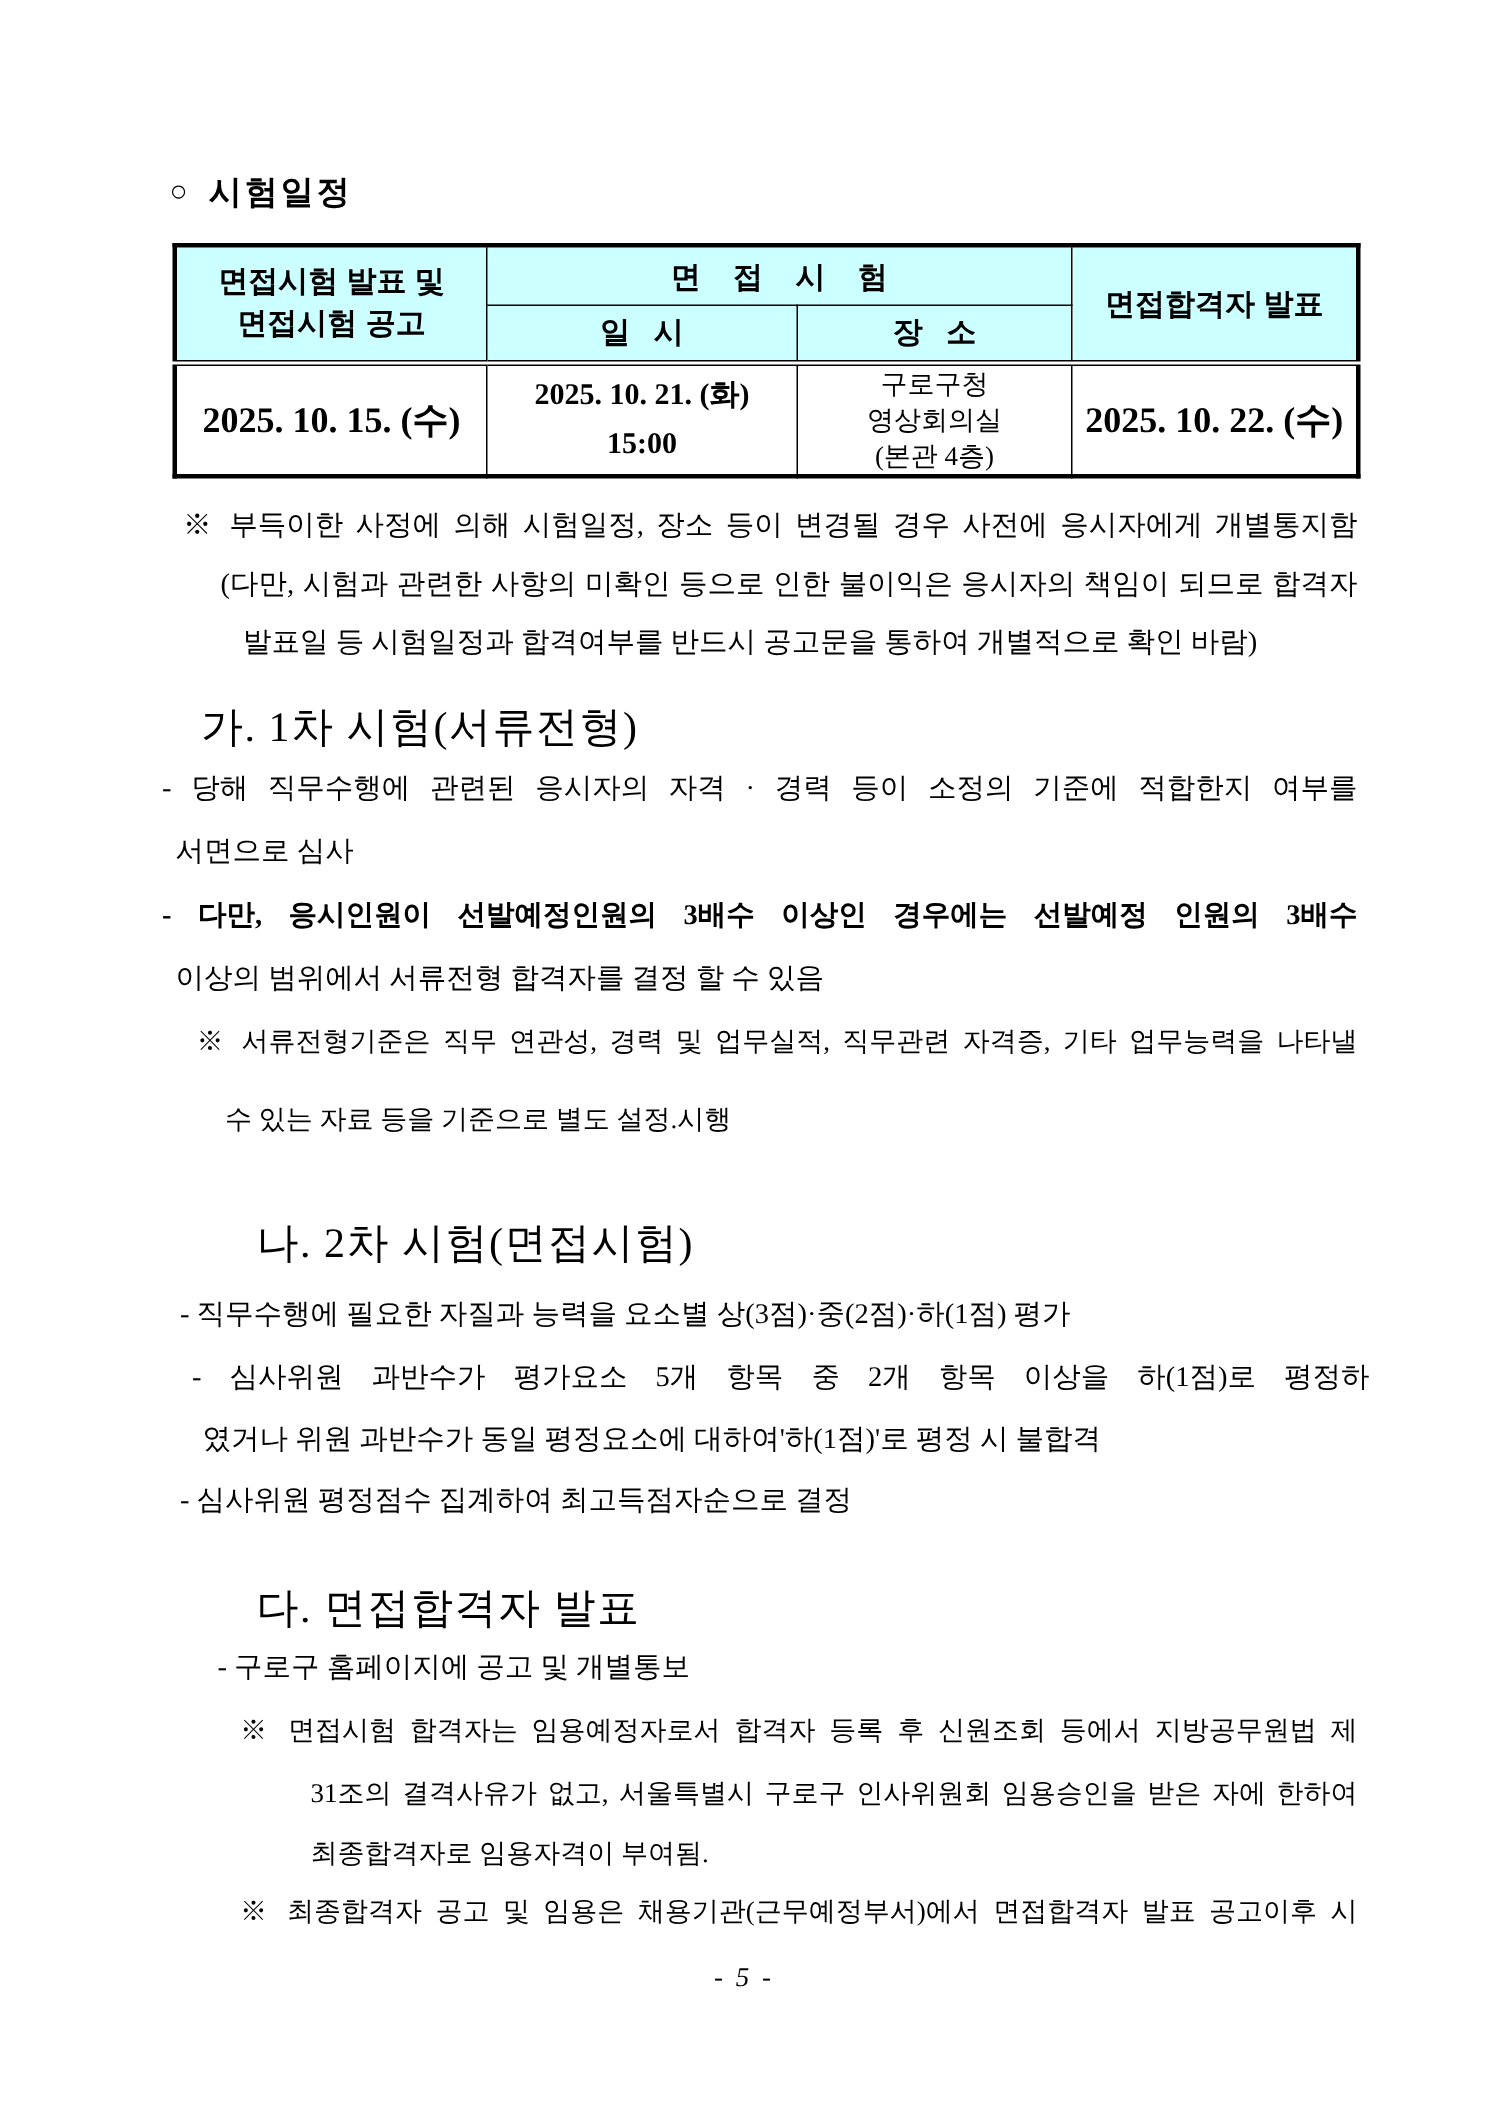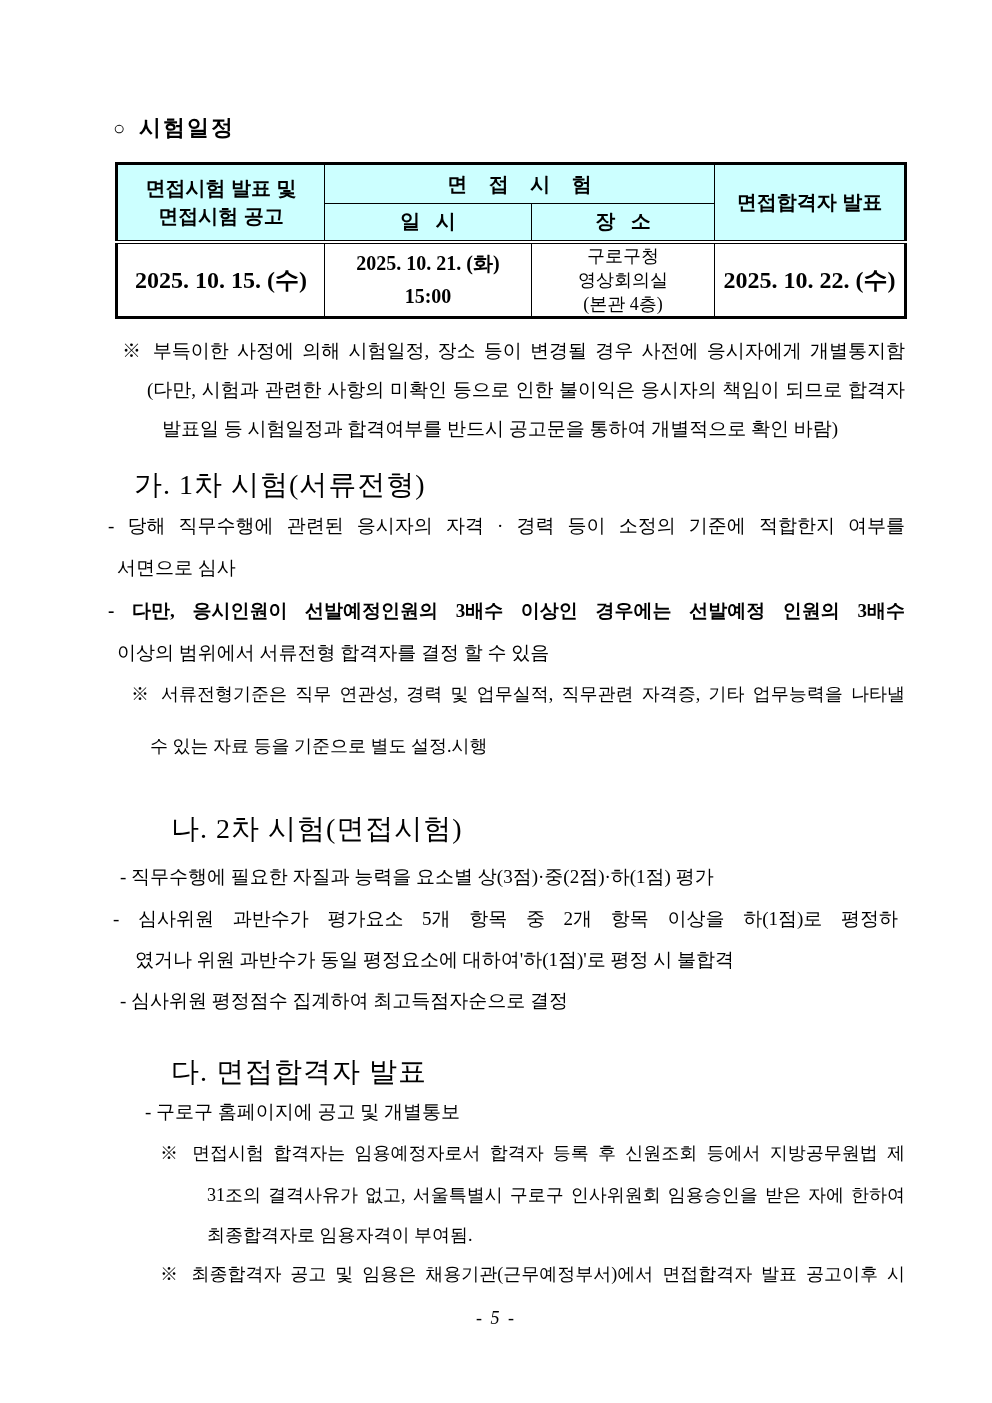--- a/index.html
+++ b/index.html
@@ -115,21 +115,21 @@
   <div class="abs h2" style="left:90px;top:466px;">가. 1차 시험(서류전형)</div>
   <div class="abs line j" style="left:108px;top:515px;width:797px;">- 당해 직무수행에 관련된 응시자의 자격 · 경력 등이 소정의 기준에 적합한지 여부를</div>
   <div class="abs line nw" style="left:117px;top:557px;">서면으로 심사</div>
   <div class="abs line j" style="left:108px;top:600px;width:797px;font-weight:bold;">- 다만, 응시인원이 선발예정인원의 3배수 이상인 경우에는 선발예정 인원의 3배수</div>
   <div class="abs line nw" style="left:117px;top:642px;">이상의 범위에서 서류전형 합격자를 결정 할 수 있음</div>
   <div class="abs line small j" style="left:131px;top:683px;width:774px;">※ 서류전형기준은 직무 연관성, 경력 및 업무실적, 직무관련 자격증, 기타 업무능력을 나타낼</div>
   <div class="abs line small nw" style="left:150px;top:722px;margin-top:13px;">수 있는 자료 등을 기준으로 별도 설정.시행</div>
 
   <div class="abs h2" style="left:127px;top:810px;">나. 2차 시험(면접시험)</div>
   <div class="abs line nw" style="left:120px;top:866px;">- 직무수행에 필요한 자질과 능력을 요소별 상(3점)·중(2점)·하(1점) 평가</div>
-  <div class="abs line j" style="left:113px;top:908px;width:785px;">- 심사위원 과반수가 평가요소 5개 항목 중 2개 항목 이상을 하(1점)로 평정하</div>
+  <div class="abs line j" style="left:128px;top:908px;width:785px;">- 심사위원 과반수가 평가요소 5개 항목 중 2개 항목 이상을 하(1점)로 평정하</div>
   <div class="abs line nw" style="left:135px;top:949px;">였거나 위원 과반수가 동일 평정요소에 대하여'하(1점)'로 평정 시 불합격</div>
   <div class="abs line nw" style="left:120px;top:990px;">- 심사위원 평정점수 집계하여 최고득점자순으로 결정</div>
 
   <div class="abs h2" style="left:127px;top:1053px;">다. 면접합격자 발표</div>
   <div class="abs line small j" style="left:160px;top:1142px;width:745px;">※ 면접시험 합격자는 임용예정자로서 합격자 등록 후 신원조회 등에서 지방공무원법 제</div>
   <div class="abs line nw" style="left:145px;top:1101px;">- 구로구 홈페이지에 공고 및 개별통보</div>
   <div class="abs line small j" style="left:207px;top:1184px;width:698px;">31조의 결격사유가 없고, 서울특별시 구로구 인사위원회 임용승인을 받은 자에 한하여</div>
   <div class="abs line small nw" style="left:207px;top:1224px;">최종합격자로 임용자격이 부여됨.</div>
   <div class="abs line small j" style="left:160px;top:1263px;width:745px;">※ 최종합격자 공고 및 임용은 채용기관(근무예정부서)에서 면접합격자 발표 공고이후 시</div>
 

